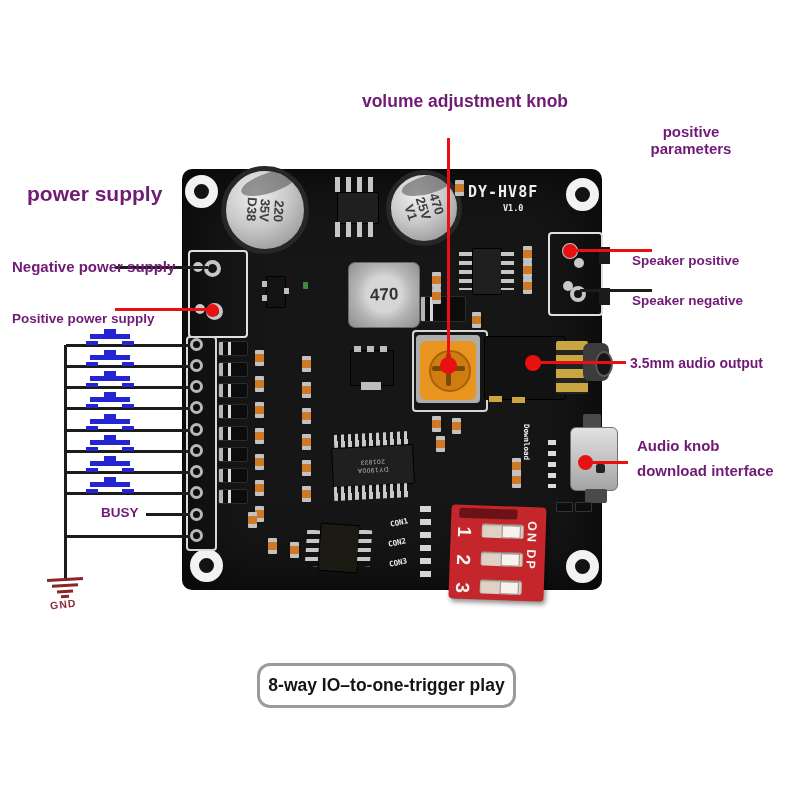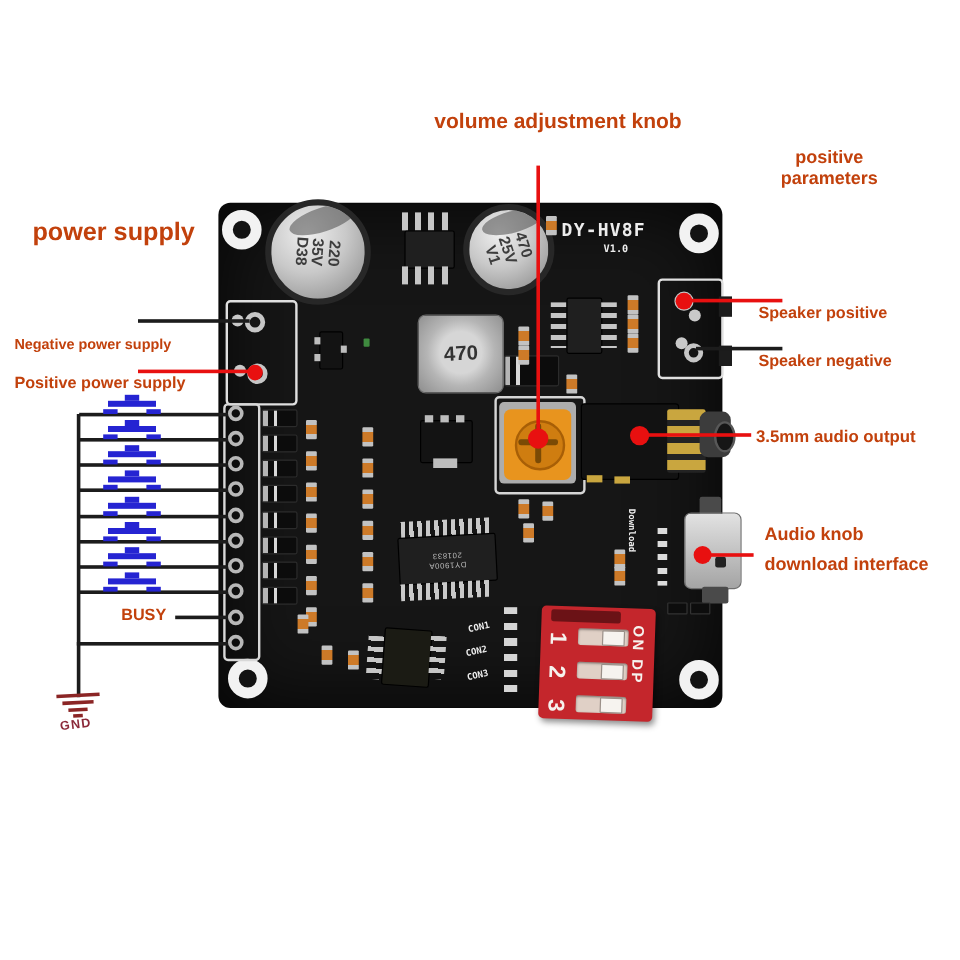--- a/index.html
+++ b/index.html
@@ -1,19 +1,19 @@
 <!DOCTYPE html>
 <html><head>
 <meta charset="utf-8">
 <style>
   html,body{margin:0;padding:0;background:#fff}
   #stage{position:relative;width:800px;height:800px;background:#ffffff;
          font-family:"Liberation Sans",sans-serif;overflow:hidden}
   .a{position:absolute}
-  .lb{position:absolute;font-weight:bold;color:#c2410c;white-space:nowrap}
+  .lb{position:absolute;font-weight:bold;color:#701a75;white-space:nowrap}
   .hl{position:absolute;height:3px}
   .vl{position:absolute;width:3px}
   .red{background:#e81010}
   .blk{background:#1c1c1c}
   .dot{position:absolute;border-radius:50%;background:#e81010;z-index:6}
   .obox{position:absolute;box-sizing:border-box;border:3px solid #ababab;border-top-color:transparent;
         border-radius:16px;text-align:center;font-weight:bold;color:#161616}
   .fbox{position:absolute;box-sizing:border-box;border:3px solid #9b9b9b;border-radius:13px;
         display:flex;align-items:center;justify-content:center;font-weight:bold;color:#141414}
   .board{position:absolute;left:183px;top:170px;width:418px;height:419px;background:#161616;
@@ -203,40 +203,41 @@
   <div class="dot" style="left:440px;top:357px;width:17px;height:17px"></div>
 
   <div class="lb" style="left:640px;top:123px;width:102px;text-align:center;font-size:15px;line-height:17px">
     <div>positive</div>
     <div>parameters</div>
   </div>
 
   <div class="lb" style="left:27px;top:182px;font-size:21px">power supply</div>
 
   <div class="hl blk" style="left:115px;top:266px;width:93px;height:2.5px"></div>
-  <div class="lb" style="left:12px;top:280px;font-size:12px">Negative power supply</div>
+  <div class="lb" style="left:12px;top:258px;font-size:15px">Negative power supply</div>
   <div class="hl red" style="left:115px;top:308px;width:96px;height:3px"></div>
   <div class="dot" style="left:206px;top:304px;width:13px;height:13px"></div>
   <div class="lb" style="left:12px;top:311px;font-size:13.5px">Positive power supply</div>
 
   <div class="dot" style="left:563px;top:244px;width:14px;height:14px"></div>
   <div class="hl red" style="left:574px;top:249px;width:78px;height:3px"></div>
   <div class="lb" style="left:632px;top:253px;font-size:13.5px">Speaker positive</div>
   <div class="hl blk" style="left:580px;top:289px;width:72px;height:2.5px"></div>
   <div class="lb" style="left:632px;top:293px;font-size:13.5px">Speaker negative</div>
 
   <div class="dot" style="left:525px;top:355px;width:16px;height:16px"></div>
   <div class="hl red" style="left:538px;top:361px;width:88px;height:3px"></div>
   <div class="lb" style="left:630px;top:355px;font-size:14px">3.5mm audio output</div>
 
   <div class="dot" style="left:578px;top:455px;width:15px;height:15px"></div>
   <div class="hl red" style="left:590px;top:461px;width:38px;height:3px"></div>
   <div class="lb" style="left:637px;top:437px;font-size:15px">Audio knob</div>
   <div class="lb" style="left:637px;top:462px;font-size:15px">download interface</div>
 
+  <div class="fbox" style="left:257px;top:663px;width:259px;height:45px;font-size:17.5px">8-way IO–to-one-trigger play</div>
 
 <div class="hl blk" style="position: absolute; left: 66px; top: 344px; width: 128px; height: 2.5px;"></div>
     <div class="" style="position: absolute; left: 86px; top: 329px; width: 48px; height: 18px;">
       <div style="position: absolute; left: 18px; top: 0px; width: 12px; height: 5px; background: rgb(37, 36, 210);"></div>
       <div style="position: absolute; left: 4px; top: 5px; width: 40px; height: 5px; background: rgb(37, 36, 210);"></div>
       <div style="position: absolute; left: 0px; top: 12px; width: 12px; height: 4px; background: rgb(37, 36, 210);"></div>
       <div style="position: absolute; left: 36px; top: 12px; width: 12px; height: 4px; background: rgb(37, 36, 210);"></div>
     </div>
     <div class="hl blk" style="position: absolute; left: 66px; top: 365px; width: 128px; height: 2.5px;"></div>
     <div class="" style="position: absolute; left: 86px; top: 350px; width: 48px; height: 18px;">

